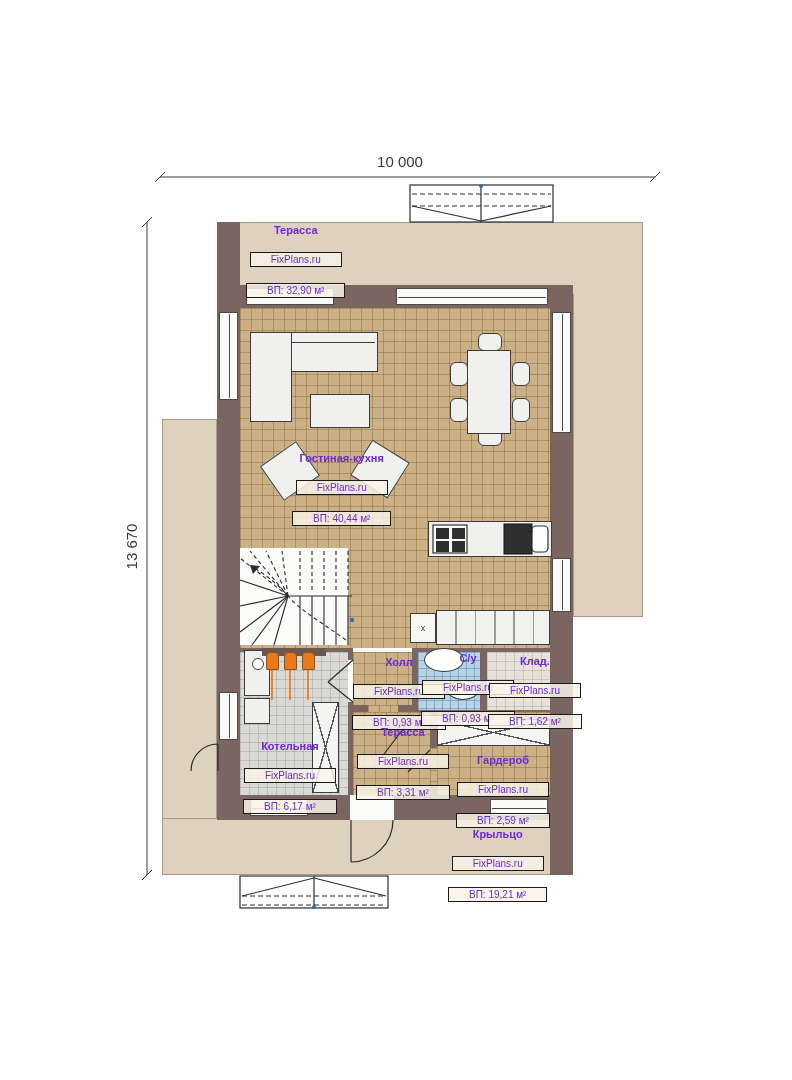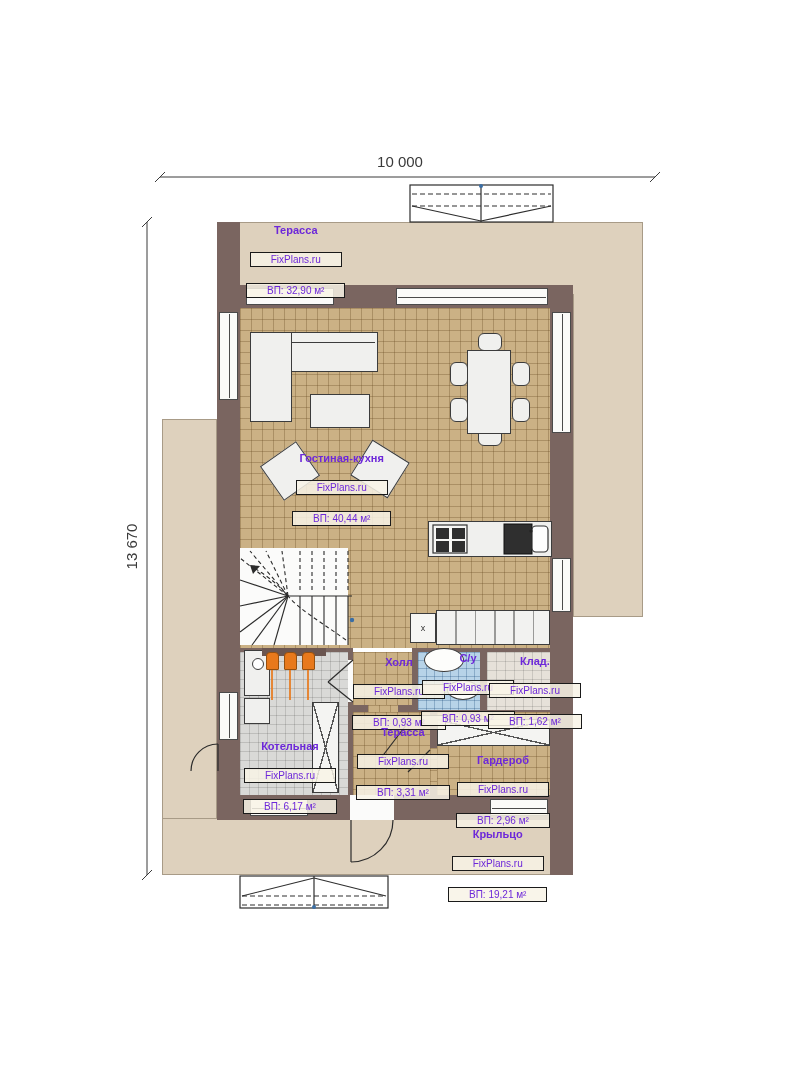--- a/index.html
+++ b/index.html
@@ -248,21 +248,21 @@
     <div class="bx">ВП: 6,17 м²</div>
   </div>
   <div class="rlabel" style="left:356px;top:726px">
     <div class="t">Терасса</div>
     <div class="bx">FixPlans.ru</div>
     <div class="bx">ВП: 3,31 м²</div>
   </div>
   <div class="rlabel" style="left:456px;top:754px">
     <div class="t">Гардероб</div>
     <div class="bx">FixPlans.ru</div>
-    <div class="bx">ВП: 2,96 м²</div>
+    <div class="bx">ВП: 2,59 м²</div>
   </div>
   <div class="rlabel" style="left:448px;top:828px">
     <div class="t">Крыльцо</div>
     <div class="bx">FixPlans.ru</div>
     <div class="bx">ВП: 19,21 м²</div>
   </div>
 
   <div class="dimtext" style="left:355px;top:153px;width:90px">10 000</div>
   <div class="dimtext vert" style="left:86px;top:538px;width:90px">13 670</div>
 </div>

